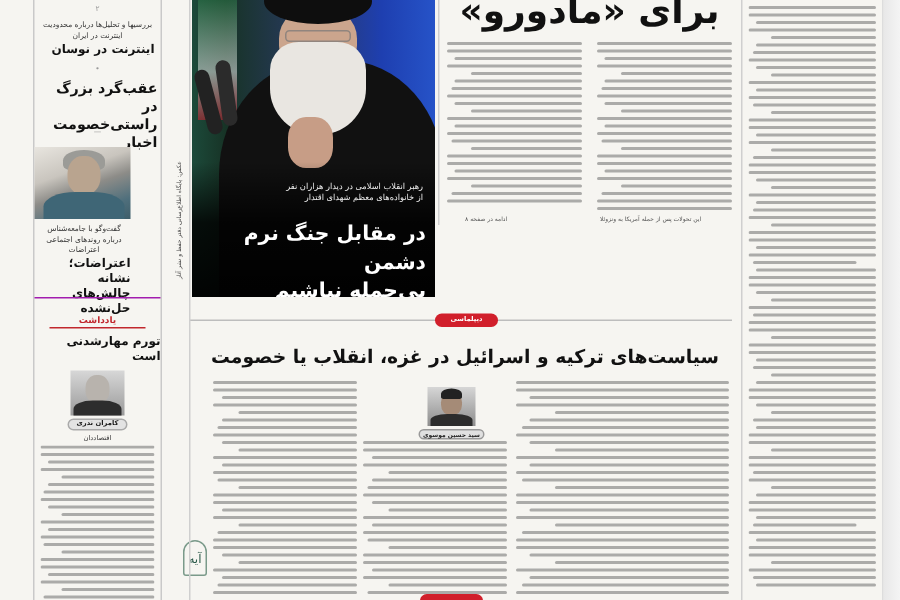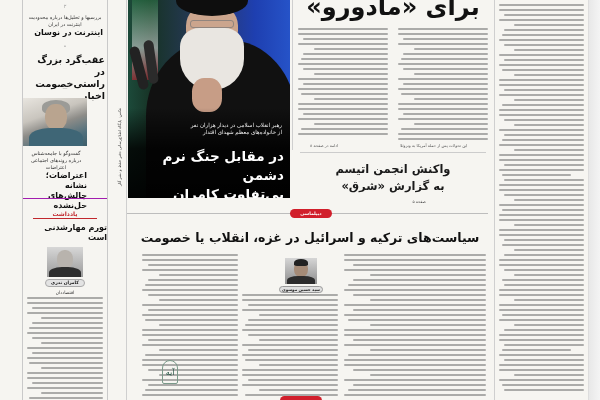--- a/index.html
+++ b/index.html
@@ -71,21 +71,21 @@
   .sec-hl { position: absolute; left: 140px; top: 229px; width: 340px; direction: rtl; text-align: center; font-weight: bold; font-size: 12.5px; line-height: 18px; color: #111; }
 
   .col-b { position: absolute; top: 254px; height: 146px; }
   .author { position: absolute; left: 276px; top: 258px; width: 50px; text-align: center; }
   .author .ph { width: 32px; height: 26px; margin: 0 auto; background: linear-gradient(180deg,#d6d6d6,#8d8d8d); position: relative; overflow: hidden; }
   .author .ph .face { position: absolute; left: 9px; top: 3px; width: 14px; height: 16px; border-radius: 45%; background: #a58b77; }
   .author .ph .hair { position: absolute; left: 9px; top: 1px; width: 14px; height: 7px; border-radius: 50% 50% 20% 20%; background: #222; }
   .author .ph .body { position: absolute; left: 2px; top: 18px; width: 28px; height: 10px; border-radius: 40% 40% 0 0; background: #2c2c2c; }
   .author .pill { margin: 2px auto 0; width: 44px; height: 7px; border-radius: 4px; background: #e0e0e0; border: 1px solid #999; font-size: 4px; line-height: 5px; font-weight: bold; direction: rtl; }
 
-  .logo-stamp { position: absolute; left: 122px; top: 360px; width: 16px; height: 24px; border: 1px solid #7a9a8a; border-radius: 8px 8px 2px 2px; color: #2b5a4a; font-size: 8px; text-align: center; line-height: 24px; font-weight: normal; margin-left: 40px; }
+  .logo-stamp { position: absolute; left: 122px; top: 360px; width: 16px; height: 24px; border: 1px solid #7a9a8a; border-radius: 8px 8px 2px 2px; color: #2b5a4a; font-size: 8px; text-align: center; line-height: 24px; font-weight: normal; }
 
   
   .right-col { position: absolute; left: 494px; top: 0; width: 94px; height: 400px; border-left: 1px solid #cfcfcf; }
   .right-edge { position: absolute; left: 588px; top: 0; width: 12px; height: 400px; background: linear-gradient(90deg, #e8e8e8, #f4f4f4); border-left: 1px solid #ddd; }
   .vline { position: absolute; top: 0; width: 1px; background: #cfcfcf; }
 </style>
 </head>
 <body>
 
 <div class="page">
@@ -162,21 +162,21 @@
     <div class="hand"></div>
     <div class="mic1"></div>
     <div class="mic2"></div>
     <div class="shade"></div>
     <div class="cap">
       <div>رهبر انقلاب اسلامی در دیدار هزاران نفر</div>
       <div>از خانواده‌های معظم شهدای اقتدار</div>
     </div>
     <div class="hl">
       <div>در مقابل جنگ نرم دشمن</div>
-      <div>بی‌تفاوت کامران</div>
+      <div>بی‌حمله نباشیم</div>
     </div>
   </div>
 
   <div class="main-hl">برای «مادورو»</div>
   <div class="art-top">
     <div class="lines col r">
       <i></i>
         <i></i>
         <i></i>
         <i></i>
@@ -221,27 +221,20 @@
         <i></i>
         <i></i>
         <i></i>
         <i></i>
         <i></i>
     </div>
   </div>
   <div class="art-foot" style="left:310px;top:143px;">ادامه در صفحه ۸</div>
   <div class="art-foot" style="left:400px;top:143px;">این تحولات پس از حمله آمریکا به ونزوئلا</div>
 
-  <div class="box-ancm">
-    <div class="h">
-      <div>واکنش انجمن اتیسم</div>
-      <div>به گزارش «شرق»</div>
-    </div>
-    <div class="pg">صفحه ۵</div>
-  </div>
 
   <div class="divider" style="top:213px;"></div>
   <div class="red-tag">دیپلماسی</div>
   <div class="sec-hl">سیاست‌های ترکیه و اسرائیل در غزه، انقلاب یا خصومت</div>
 
   <div class="lines col-b" style="left:344px;width:142px;">
     <i></i>
       <i></i>
       <i></i>
       <i></i>

